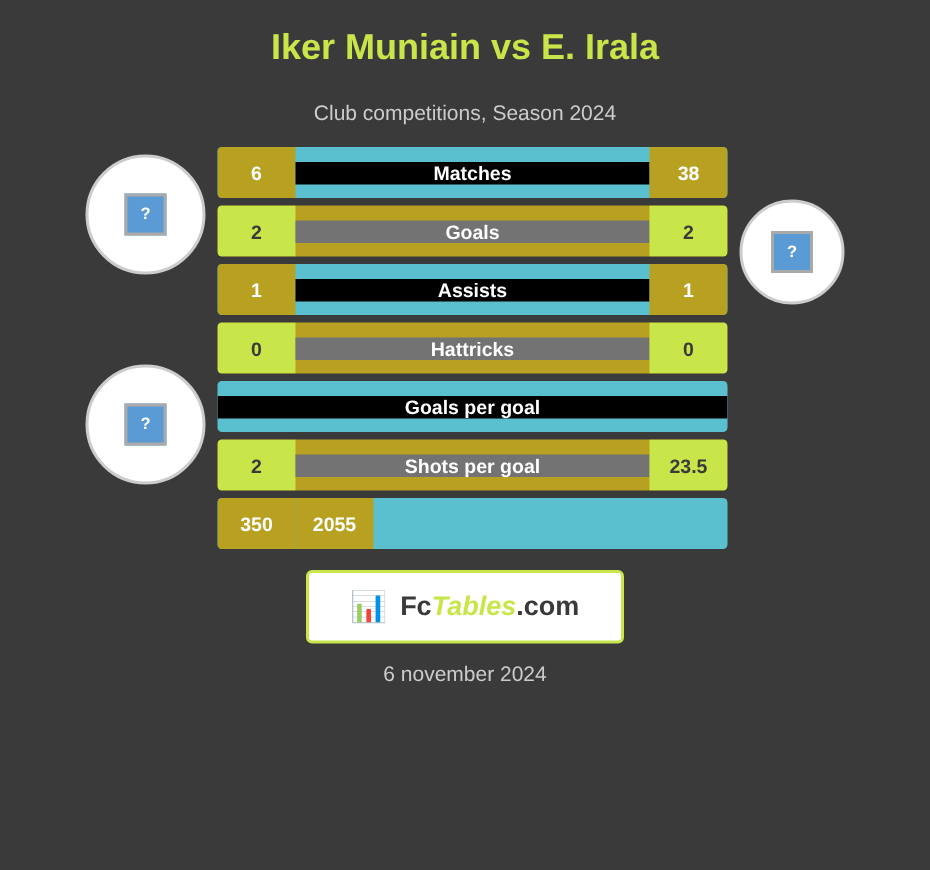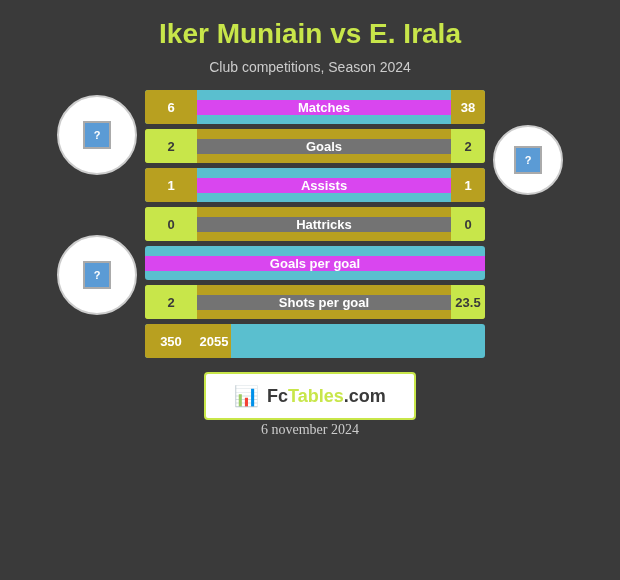--- a/index.html
+++ b/index.html
@@ -9,31 +9,31 @@
       height: 580px;
       background-color: #3a3a3a;
       font-family: Arial, sans-serif;
       display: flex;
       flex-direction: column;
       align-items: center;
       overflow: hidden;
     }
 
     .page-title {
-      font-size: 28px;
+      font-size: 24px;
       font-weight: bold;
       color: #c8e64a;
       margin-top: 18px;
       text-align: right;
     }
 
     .subtitle {
       font-size: 14px;
       color: #cccccc;
-      margin-top: 9px;
+      margin-top: 21px;
       margin-bottom: 15px;
       text-align: center;
     }
 
     .main-content {
       display: flex;
       flex-direction: row;
       align-items: flex-start;
       width: 100%;
       justify-content: center;
@@ -126,21 +126,21 @@
     .stat-label {
       flex: 1;
       text-align: center;
       color: #ffffff;
       font-size: 13px;
       font-weight: bold;
       background-color: #6bb8c8;
     }
 
     .stat-right-val {
-      width: 34px;
+      width: 52px;
       background-color: #b8a020;
       color: #ffffff;
       font-size: 13px;
       font-weight: bold;
       display: flex;
       align-items: center;
       justify-content: center;
       height: 100%;
       flex-shrink: 0;
     }
@@ -162,38 +162,38 @@
     }
 
     .brand-text {
       font-size: 18px;
       font-weight: bold;
       color: #3a3a3a;
     }
 
     .brand-text span {
       color: #c8e64a;
+      font-style: italic;
     }
 
     .date-footer {
-      margin-top: 2px;
+      margin-top: 12px;
       color: #cccccc;
       font-size: 14px;
-      font-family: Liberation Serif, serif;
     }
 
     
     .row-even .stat-left-val { background-color: #c8e64a; color: #3a3a3a; }
     .row-even .stat-right-val { background-color: #c8e64a; color: #3a3a3a; }
     .row-even .stat-label { background-color: #737373; color: #fff; }
     .row-even { background-color: #b8a020; }
 
     .row-odd .stat-left-val { background-color: #b8a020; color: #fff; }
     .row-odd .stat-right-val { background-color: #b8a020; color: #fff; }
-    .row-odd .stat-label { background-color: #d946ef; color: #fff; }
+    .row-odd .stat-label { background-color: #000000; color: #fff; }
     .row-odd { background-color: #5abfcf; }
   </style>
 </head>
 <body>
 
 <div class="page-title">Iker Muniain vs E. Irala</div>
 <div class="subtitle">Club competitions, Season 2024</div>
 
 <div class="main-content">
 

